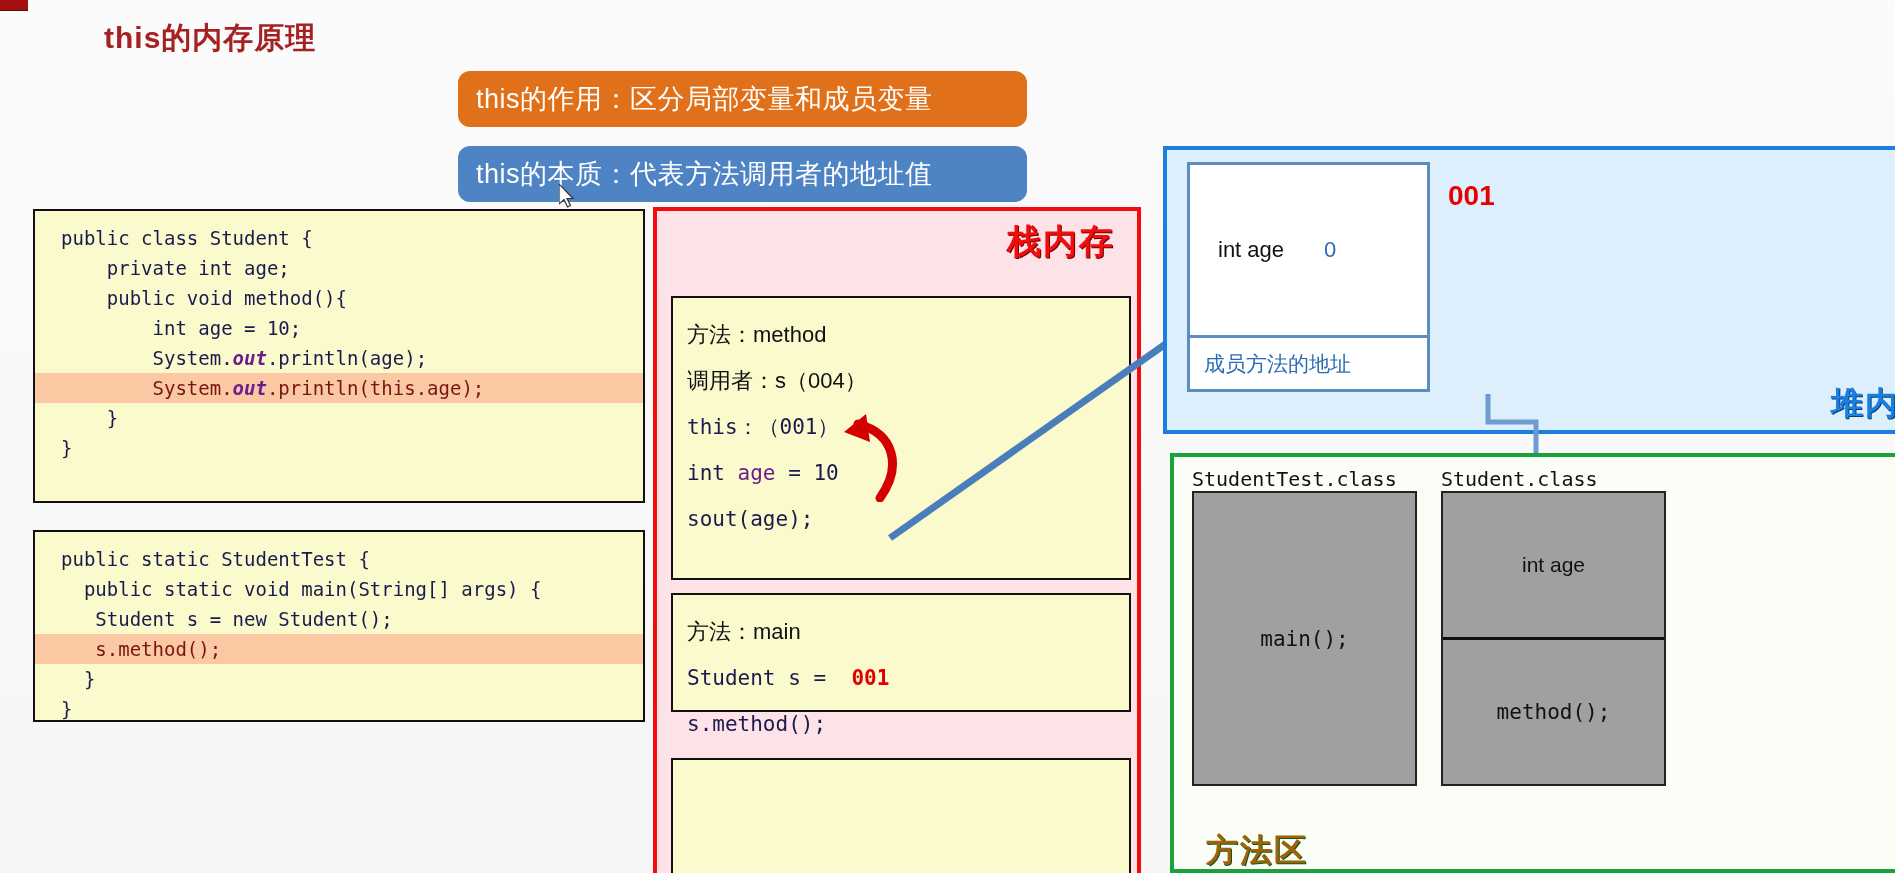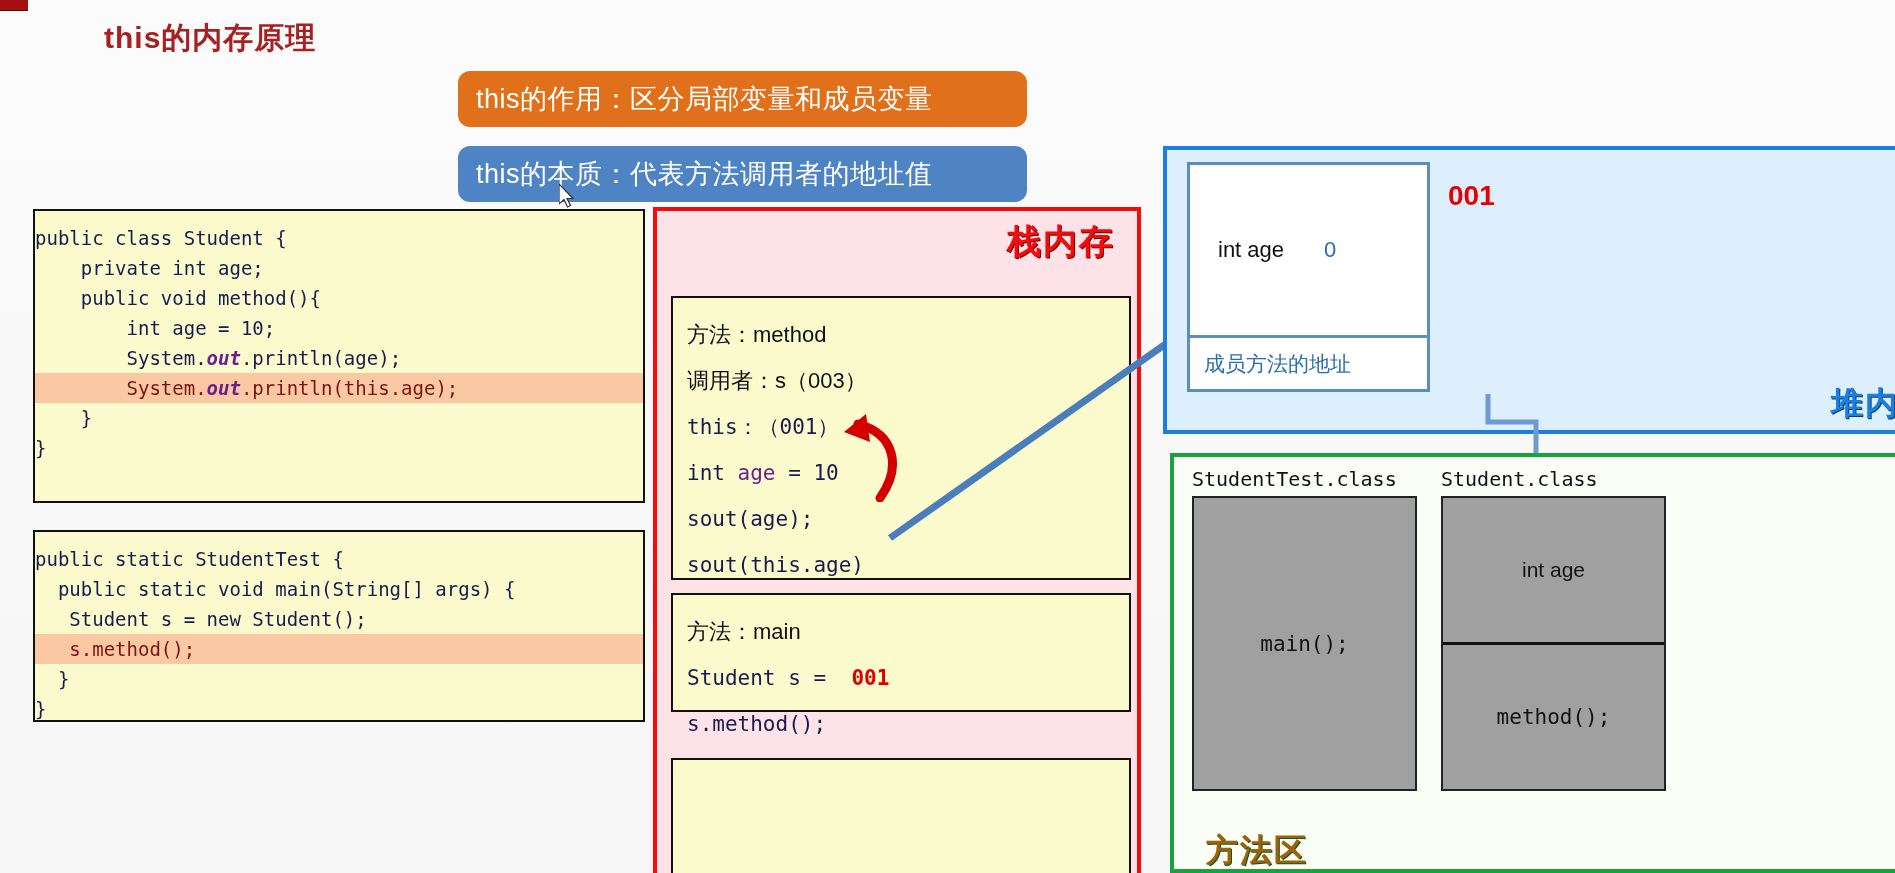--- a/index.html
+++ b/index.html
@@ -81,21 +81,21 @@
     color: #1a1a4e;
     box-sizing: border-box;
     overflow: hidden;
   }
   .code-panel-1 { left: 33px; top: 209px; width: 612px; height: 294px; }
   .code-panel-2 { left: 33px; top: 530px; width: 612px; height: 192px; }
   .code-line {
     height: 30px;
     line-height: 30px;
     white-space: pre;
-    padding-left: 0;
+    padding-left: 26px;
   }
   .code-line.first { margin-top: 12px; }
   .code-line.hl {
     background: #fac8a2;
     color: #7a1414;
   }
   .code-line .kw-out {
     font-style: italic;
     font-weight: bold;
     color: #6b1f8f;
@@ -213,21 +213,20 @@
     width: 780px; height: 420px;
     background: #fbfdf7;
     border: 4px solid #19a33c;
     box-sizing: border-box;
   }
   .class-block { position: absolute; }
   .class-label {
     font-family: "DejaVu Sans Mono", "Liberation Mono", monospace;
     font-size: 20px;
     color: #111;
-    margin-bottom: 5px;
     white-space: nowrap;
   }
   .class-body {
     background: #a0a0a0;
     border: 2px solid #222;
     box-sizing: border-box;
     display: flex;
     flex-direction: column;
   }
   .class-cell {
@@ -291,25 +290,24 @@
     <div class="code-line hl">   s.method();</div>
     <div class="code-line">  }</div>
     <div class="code-line">}</div>
   </div>
 
   <div class="stack-box">
     <div class="stack-title">栈内存</div>
 
     <div class="frame frame-method">
       <div class="frame-line cn">方法：method</div>
-      <div class="frame-line cn">调用者：s（003）</div>
+      <div class="frame-line cn">调用者：s（004）</div>
       <div class="frame-line">this：（001）</div>
       <div class="frame-line">int <span class="age-purple">age</span> = 10</div>
       <div class="frame-line">sout(age);</div>
-      <div class="frame-line">sout(this.age)</div>
     </div>
 
     <div class="frame frame-main">
       <div class="frame-line cn">方法：main</div>
       <div class="frame-line">Student s =  <span class="red001">001</span></div>
       <div class="frame-line">s.method();</div>
     </div>
 
     <div class="frame frame-extra"></div>
   </div>

